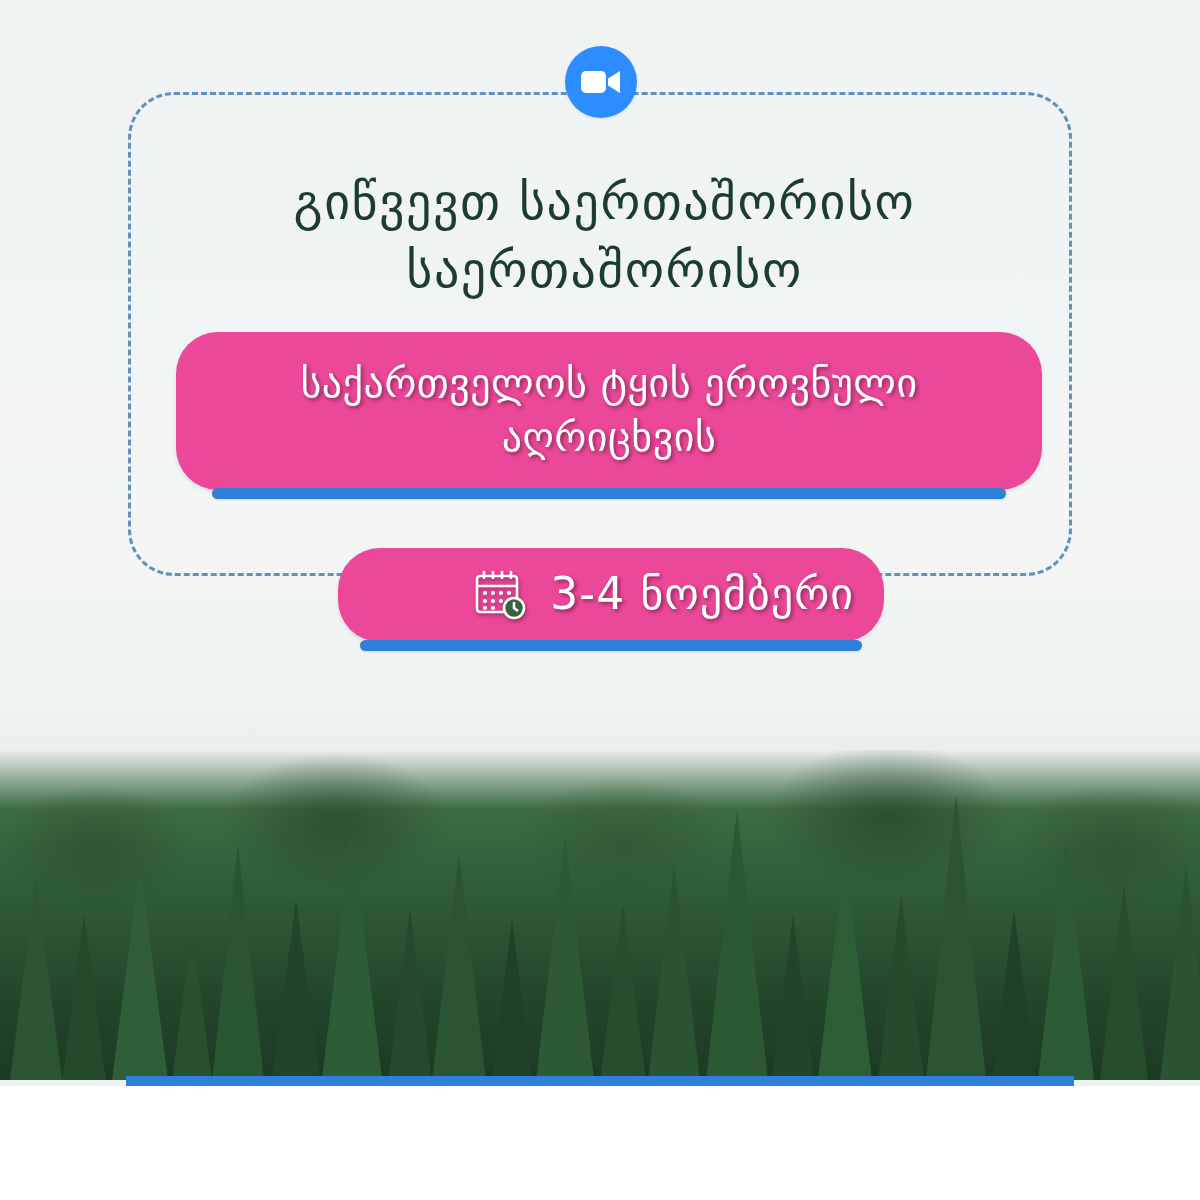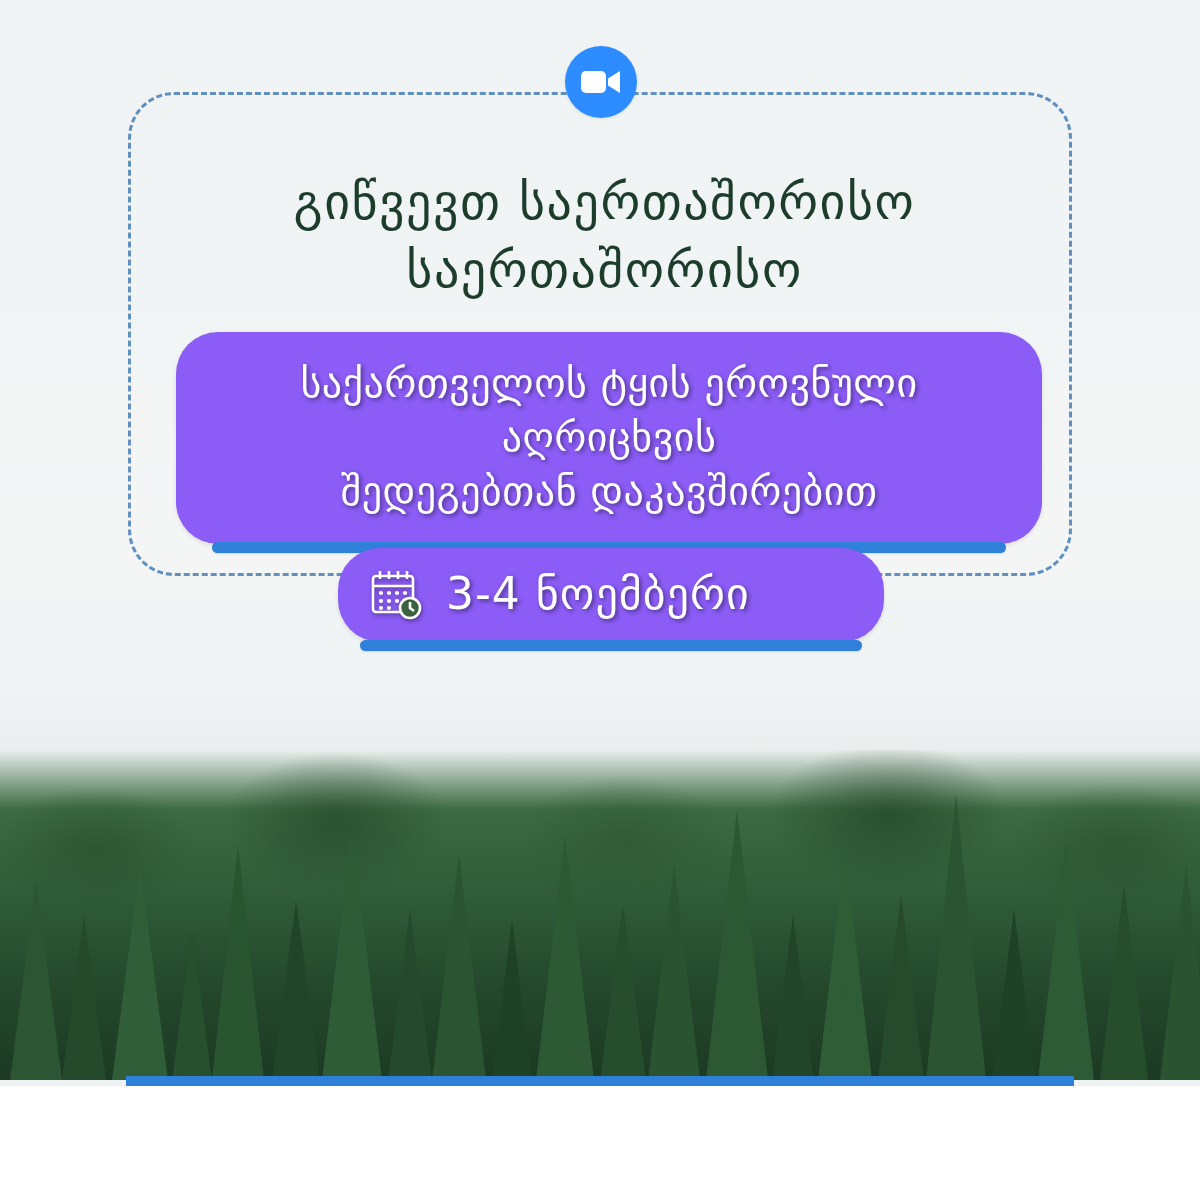--- a/index.html
+++ b/index.html
@@ -100,21 +100,21 @@
     font-weight:400;
     letter-spacing:1.5px;
     z-index:5;
   }
   .headline .ln { display:block;margin-left:9px; }
 
   
   .banner-wrap { position:absolute; z-index:5; }
   .banner {
     position:relative;
-    background:#8b5cf6;
+    background:#ec4899;
     border-radius:42px;
     color:#ffffff;
     text-align:center;
     box-shadow:0 2px 4px rgba(0,0,0,.10);
   }
   .banner .bl { display:block; text-shadow:2px 2px 4px rgba(0,0,0,.45); }
   .banner-underline {
     position:absolute;
     height:11px;
     background:#2f80d8;
@@ -127,21 +127,21 @@
     padding:24px 30px 26px;
     font-size:40px;
     line-height:54px;
     letter-spacing:.5px;
   }
   #subtitle-wrap .banner-underline { left:36px; right:36px; bottom:-9px; }
 
   #date-wrap { left:338px; top:548px; width:546px; }
   #date-wrap .banner {
     padding:18px 30px 20px;
-    display:flex; align-items:center; justify-content:flex-start; gap:22px;
+    display:flex; align-items:center; justify-content:flex-end; gap:22px;
     font-size:44px;
     line-height:56px;
     letter-spacing:1px;
   }
   #date-wrap .banner-underline { left:22px; right:22px; bottom:-9px; }
   .cal-icon { flex:0 0 auto; display:block; filter:drop-shadow(1px 2px 2px rgba(0,0,0,.4)); }
 
   
   .footer-divider {
     position:absolute;
@@ -203,21 +203,20 @@
   </div>
 
   <div class="headline">
     <span class="ln">გიწვევთ საერთაშორისო</span>
     <span class="ln">საერთაშორისო</span>
   </div>
 
   <div class="banner-wrap" id="subtitle-wrap">
     <div class="banner">
       <span class="bl">საქართველოს ტყის ეროვნული აღრიცხვის</span>
-      <span class="bl">შედეგებთან დაკავშირებით</span>
     </div>
     <div class="banner-underline"></div>
   </div>
 
   <div class="banner-wrap" id="date-wrap">
     <div class="banner">
       <svg class="cal-icon" width="56" height="56" viewBox="0 0 56 56" aria-hidden="true">
         <g fill="none" stroke="#ffffff" stroke-width="2.6">
           <rect x="5" y="10" width="40" height="36" rx="3"></rect>
           <line x1="5" y1="20" x2="45" y2="20"></line>

